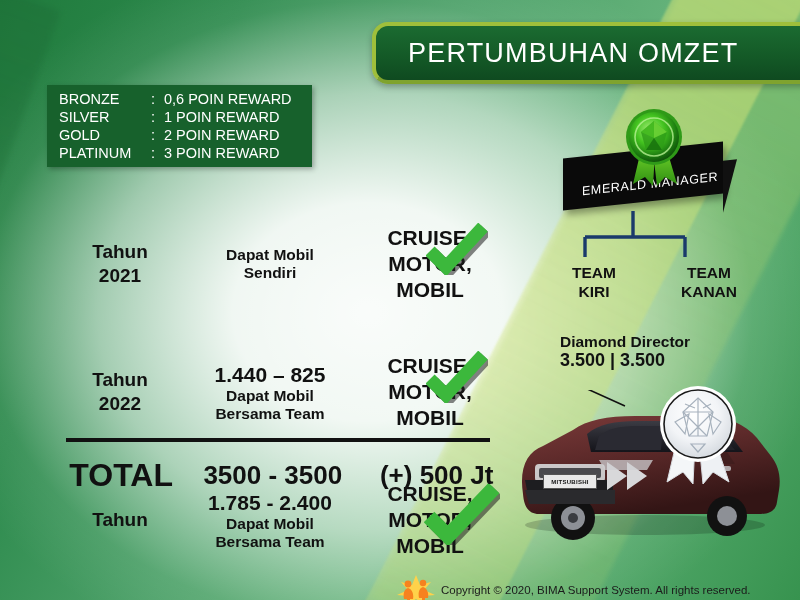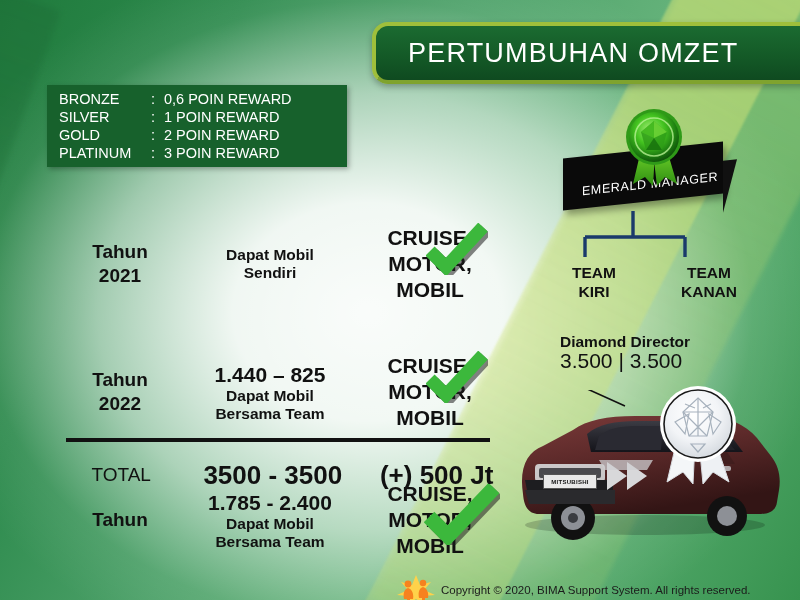--- a/index.html
+++ b/index.html
@@ -43,21 +43,21 @@
     display:flex;align-items:center;
     box-sizing:border-box;
   }
   #banner-title{
     color:#ffffff;font-size:27px;letter-spacing:1.2px;
     padding-left:32px;white-space:nowrap;font-weight:400;
   }
 
   
   #legend{
-    position:absolute;left:47px;top:85px;width:300px;height:82px;
+    position:absolute;left:47px;top:85px;width:265px;height:82px;
     background:#17612c;
     box-shadow:2px 2px 5px rgba(0,0,0,0.30);
     padding:5px 0 0 12px;box-sizing:border-box;
   }
   #legend table{border-collapse:collapse;}
   #legend td{
     color:#ffffff;font-size:14.5px;line-height:18px;
     padding:0;white-space:nowrap;
   }
   #legend td.lv{width:92px;}
@@ -87,21 +87,21 @@
   .r2 .check{left:66px;top:-2px;}
   .r3 .check{left:64px;top:2px;width:76px;height:62px;}
 
   #divider{
     position:absolute;left:66px;top:438px;width:424px;height:4px;background:#111;
   }
   #total-row{
     position:absolute;left:60px;top:452px;width:450px;height:46px;
     display:flex;align-items:center;
   }
-  #total-row .t-label{width:125px;text-align:center;font-size:19px;font-weight:normal;color:#111;}
+  #total-row .t-label{width:125px;text-align:center;font-size:32px;font-weight:bold;color:#111;}
   #total-row .t-val{width:185px;text-align:center;font-size:26px;font-weight:bold;color:#111;white-space:nowrap;}
   #total-row .t-extra{width:150px;text-align:center;font-size:26px;font-weight:bold;color:#111;white-space:nowrap;}
 
   
   #org{position:absolute;left:545px;top:115px;width:250px;height:200px;}
   #mgr-box{
     position:absolute;left:18px;top:35px;width:160px;height:52px;
     background:#0a0a0a;color:#fff;
     transform:skewY(-6deg);
     box-shadow:3px 5px 7px rgba(0,0,0,0.35);
@@ -126,21 +126,21 @@
   }
   #team-left{left:4px;width:90px;}
   #team-right{left:114px;width:100px;}
 
   
   #dd{
     position:absolute;left:560px;top:332px;width:200px;text-align:left;
     color:#111;
   }
   #dd .dd-title{font-size:15.5px;font-weight:bold;line-height:19px;}
-  #dd .dd-nums{font-size:21px;font-weight:normal;line-height:19px;}
+  #dd .dd-nums{font-size:18px;font-weight:bold;line-height:19px;}
 
   
   #car{position:absolute;left:495px;top:390px;width:305px;height:150px;}
   #car-plate{
     position:absolute;left:48px;top:84px;width:52px;height:13px;
     background:#e9e9e9;border:1px solid #555;border-radius:1px;
     font-size:6px;font-weight:bold;color:#111;
     display:flex;align-items:center;justify-content:center;letter-spacing:0.3px;
   }
   #diamond-badge{position:absolute;left:160px;top:-6px;width:86px;height:100px;}

